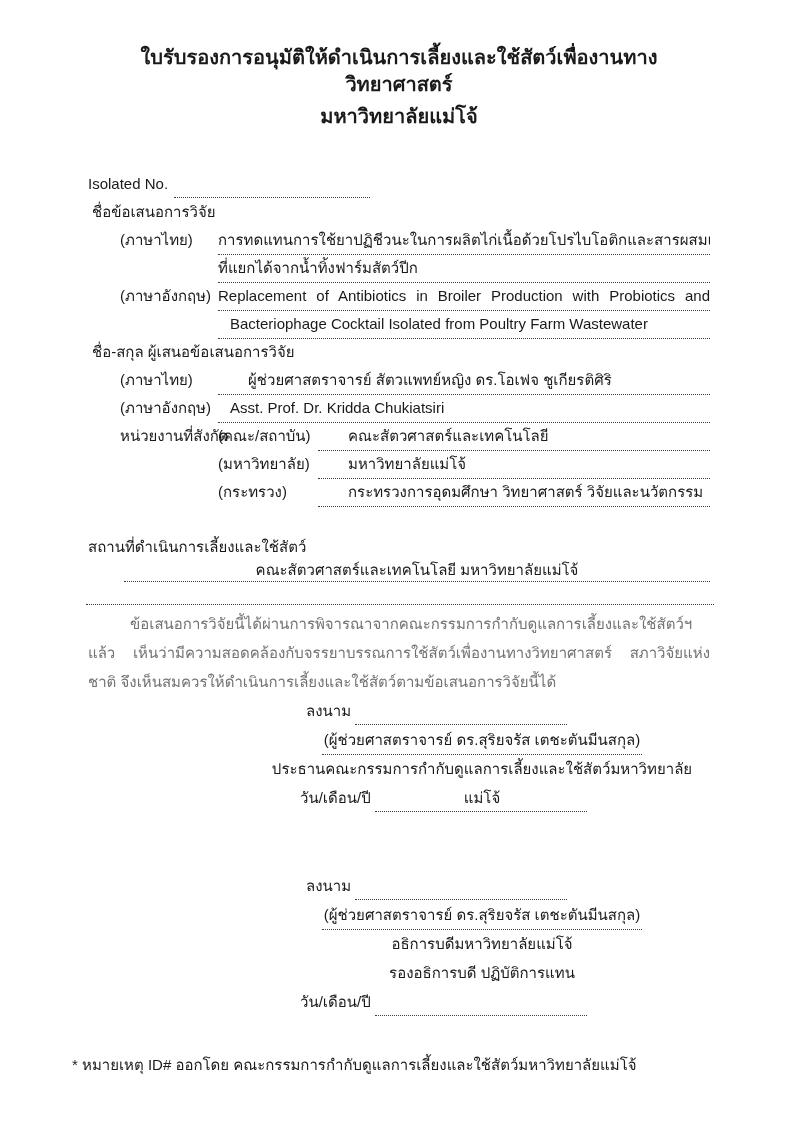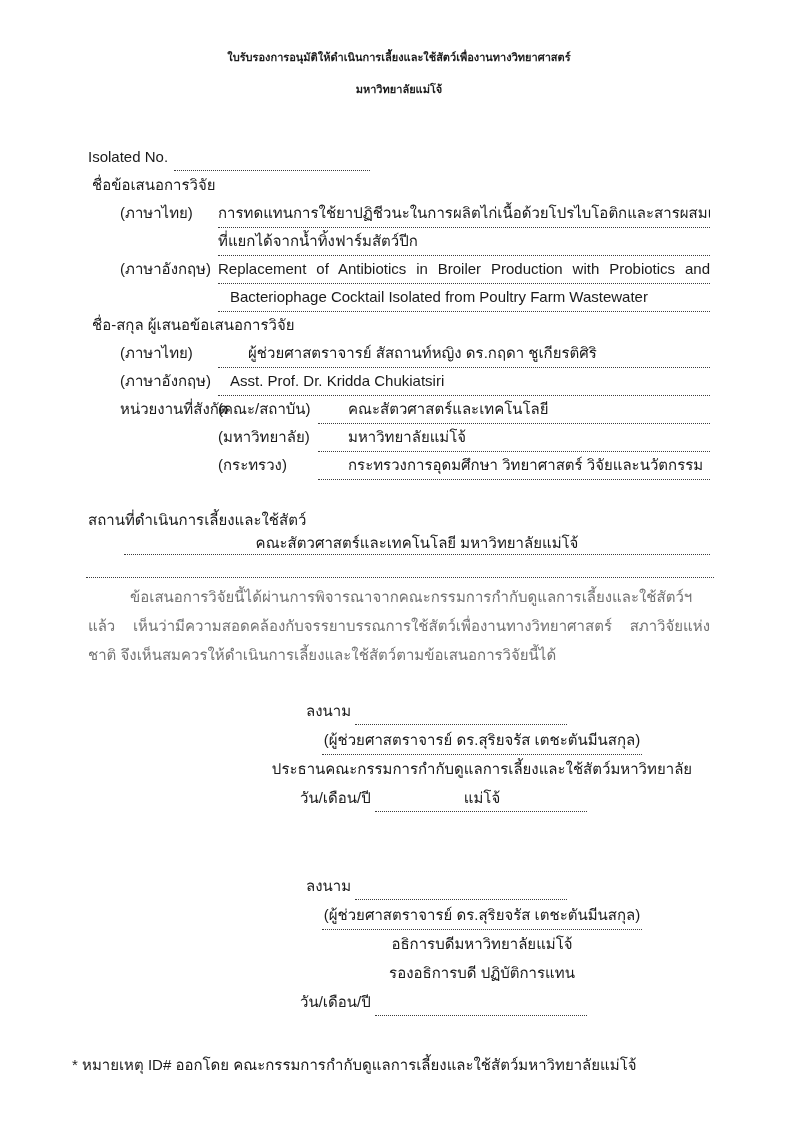--- a/index.html
+++ b/index.html
@@ -11,21 +11,21 @@
     color:#1a1a1a;
     font-family:"Liberation Sans","DejaVu Sans",sans-serif;
     font-size:15px;
     overflow:hidden;
   }
   .content {
     position:absolute; inset:0;
     padding:44px 84px 0 88px;
     box-sizing:border-box;
   }
-  .doc-title { text-align:center; font-weight:bold; font-size:11px; line-height:27px; }
+  .doc-title { text-align:center; font-weight:bold; font-size:20px; line-height:27px; }
   .doc-title.sub { margin-top:5px; }
 
   
   .frow { display:flex; align-items:stretch; height:28px; line-height:28px; white-space:nowrap; }
   .dot { border-bottom:1.5px dotted #3c3c3c; }
   .fill { flex:1 1 auto; min-width:0; }
 
   .sect { line-height:28px; height:28px; margin-left:4px; }
   .lab  { margin-left:32px; width:98px; flex:0 0 auto; }
   .lab2 { width:100px; flex:0 0 auto; }
@@ -105,21 +105,21 @@
     </div>
     <div class="frow">
       <span class="lab"></span>
       <div class="dot fill tline val-pad-sm">Bacteriophage Cocktail Isolated from Poultry Farm Wastewater</div>
     </div>
 
     <div class="sect">ชื่อ-สกุล ผู้เสนอข้อเสนอการวิจัย</div>
 
     <div class="frow">
       <span class="lab">(ภาษาไทย)</span>
-      <div class="dot fill tline val-pad">ผู้ช่วยศาสตราจารย์ สัสถานท์หญิง ดร.กฤดา ชูเกียรติศิริ</div>
+      <div class="dot fill tline val-pad">ผู้ช่วยศาสตราจารย์ สัตวแพทย์หญิง ดร.โอเฟจ ชูเกียรติศิริ</div>
     </div>
     <div class="frow">
       <span class="lab">(ภาษาอังกฤษ)</span>
       <div class="dot fill tline val-pad-sm">Asst. Prof. Dr. Kridda Chukiatsiri</div>
     </div>
 
     <div class="frow">
       <span class="lab-aff">หน่วยงานที่สังกัด</span>
       <span class="lab2">(คณะ/สถาบัน)</span>
       <div class="dot fill tline val-pad">คณะสัตวศาสตร์และเทคโนโลยี</div>

